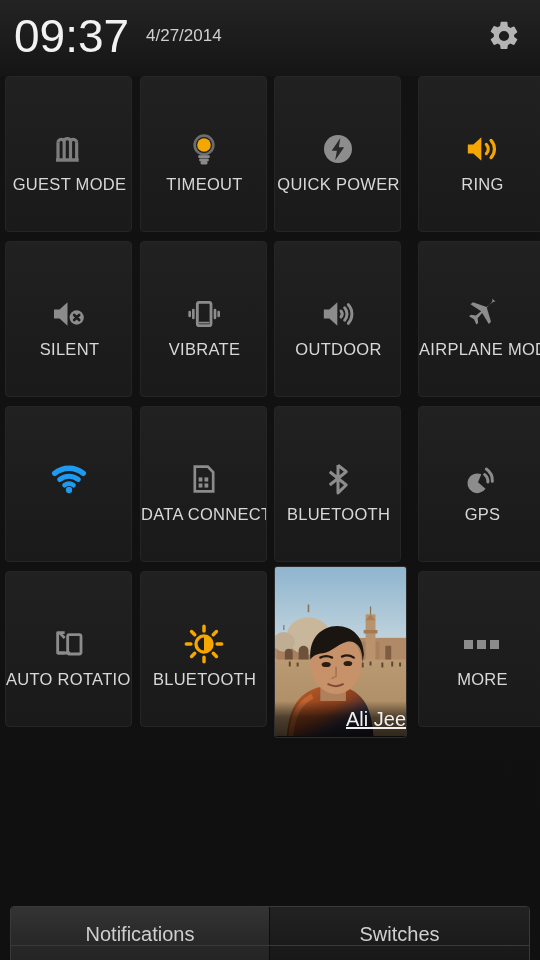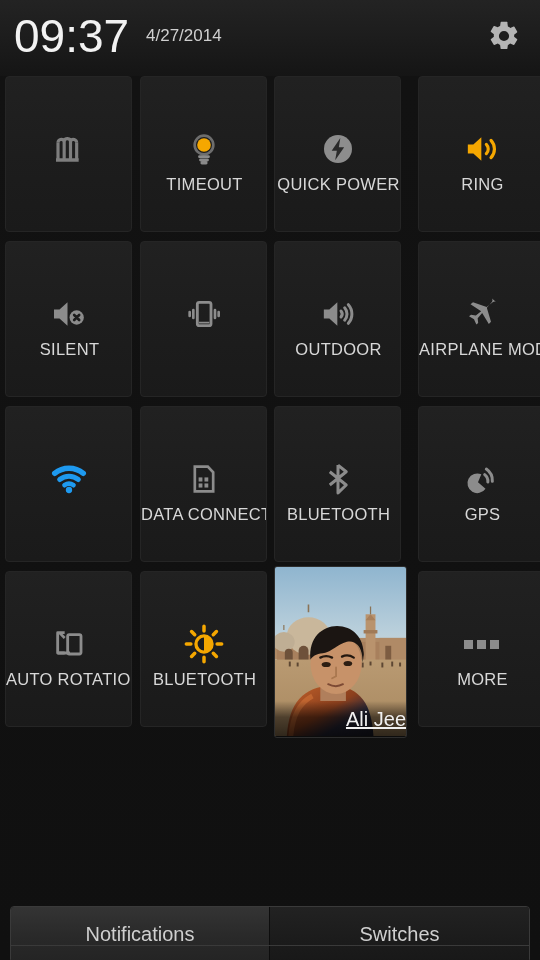--- a/index.html
+++ b/index.html
@@ -138,20 +138,21 @@
       <div class="tile c0">
         <div class="ico">
           <svg width="40" height="40" viewBox="0 0 24 24">
             <g fill="none" stroke="#7e7e7e" stroke-width="1.9">
               <path d="M5.4 8.2v10.4M9.1 7.2v11.4M12.9 7.2v11.4M16.6 8.2v10.4"></path>
               <path d="M5.4 8.2a2 2 0 0 1 3.7-1M9.1 7.2a2 2 0 0 1 3.8 0M12.9 7.2a2 2 0 0 1 3.7 1"></path>
               <path d="M4.2 18.6h13.6" stroke-width="2.2"></path>
             </g>
           </svg>
         </div>
+        <div class="lbl">GUEST MODE</div>
       </div>
 
       <div class="tile c1">
         <div class="ico">
           <svg width="40" height="40" viewBox="0 0 24 24">
             <circle cx="12" cy="9.6" r="5.6" fill="none" stroke="#6d6d6d" stroke-width="1.6"></circle>
             <circle cx="12" cy="9.6" r="4.1" fill="#f5a700"></circle>
             <g stroke="#8a8a8a" stroke-width="1.7" stroke-linecap="round">
               <path d="M9.3 16.6h5.4M9.9 18.6h4.2M10.7 20.4h2.6"></path>
             </g>
@@ -199,20 +200,21 @@
       <div class="tile c1">
         <div class="ico">
           <svg width="40" height="40" viewBox="0 0 24 24">
             <rect x="8" y="5" width="8.2" height="14" rx="1.2" fill="none" stroke="#8c8c8c" stroke-width="1.7"></rect>
             <path fill="#8c8c8c" d="M9 16.6h6.2v1.1H9z"></path>
             <g stroke="#8c8c8c" stroke-width="1.6" stroke-linecap="round">
               <path d="M5.6 9.6v4.8M3.4 10.8v2.4M18.6 9.6v4.8M20.8 10.8v2.4"></path>
             </g>
           </svg>
         </div>
+        <div class="lbl">VIBRATE</div>
       </div>
 
       <div class="tile c2">
         <div class="ico">
           <svg width="42" height="40" viewBox="0 0 24 24">
             <path fill="#8c8c8c" d="M3.5 9.3h3.3L11.6 5v14l-4.8-4.3H3.5z"></path>
             <g fill="none" stroke="#8c8c8c" stroke-width="1.8" stroke-linecap="round">
               <path d="M13.8 10.2a2.8 2.8 0 0 1 0 3.6"></path>
               <path d="M16 8.3a5.6 5.6 0 0 1 0 7.4"></path>
               <path d="M18.2 6.4a8.4 8.4 0 0 1 0 11.2"></path>

